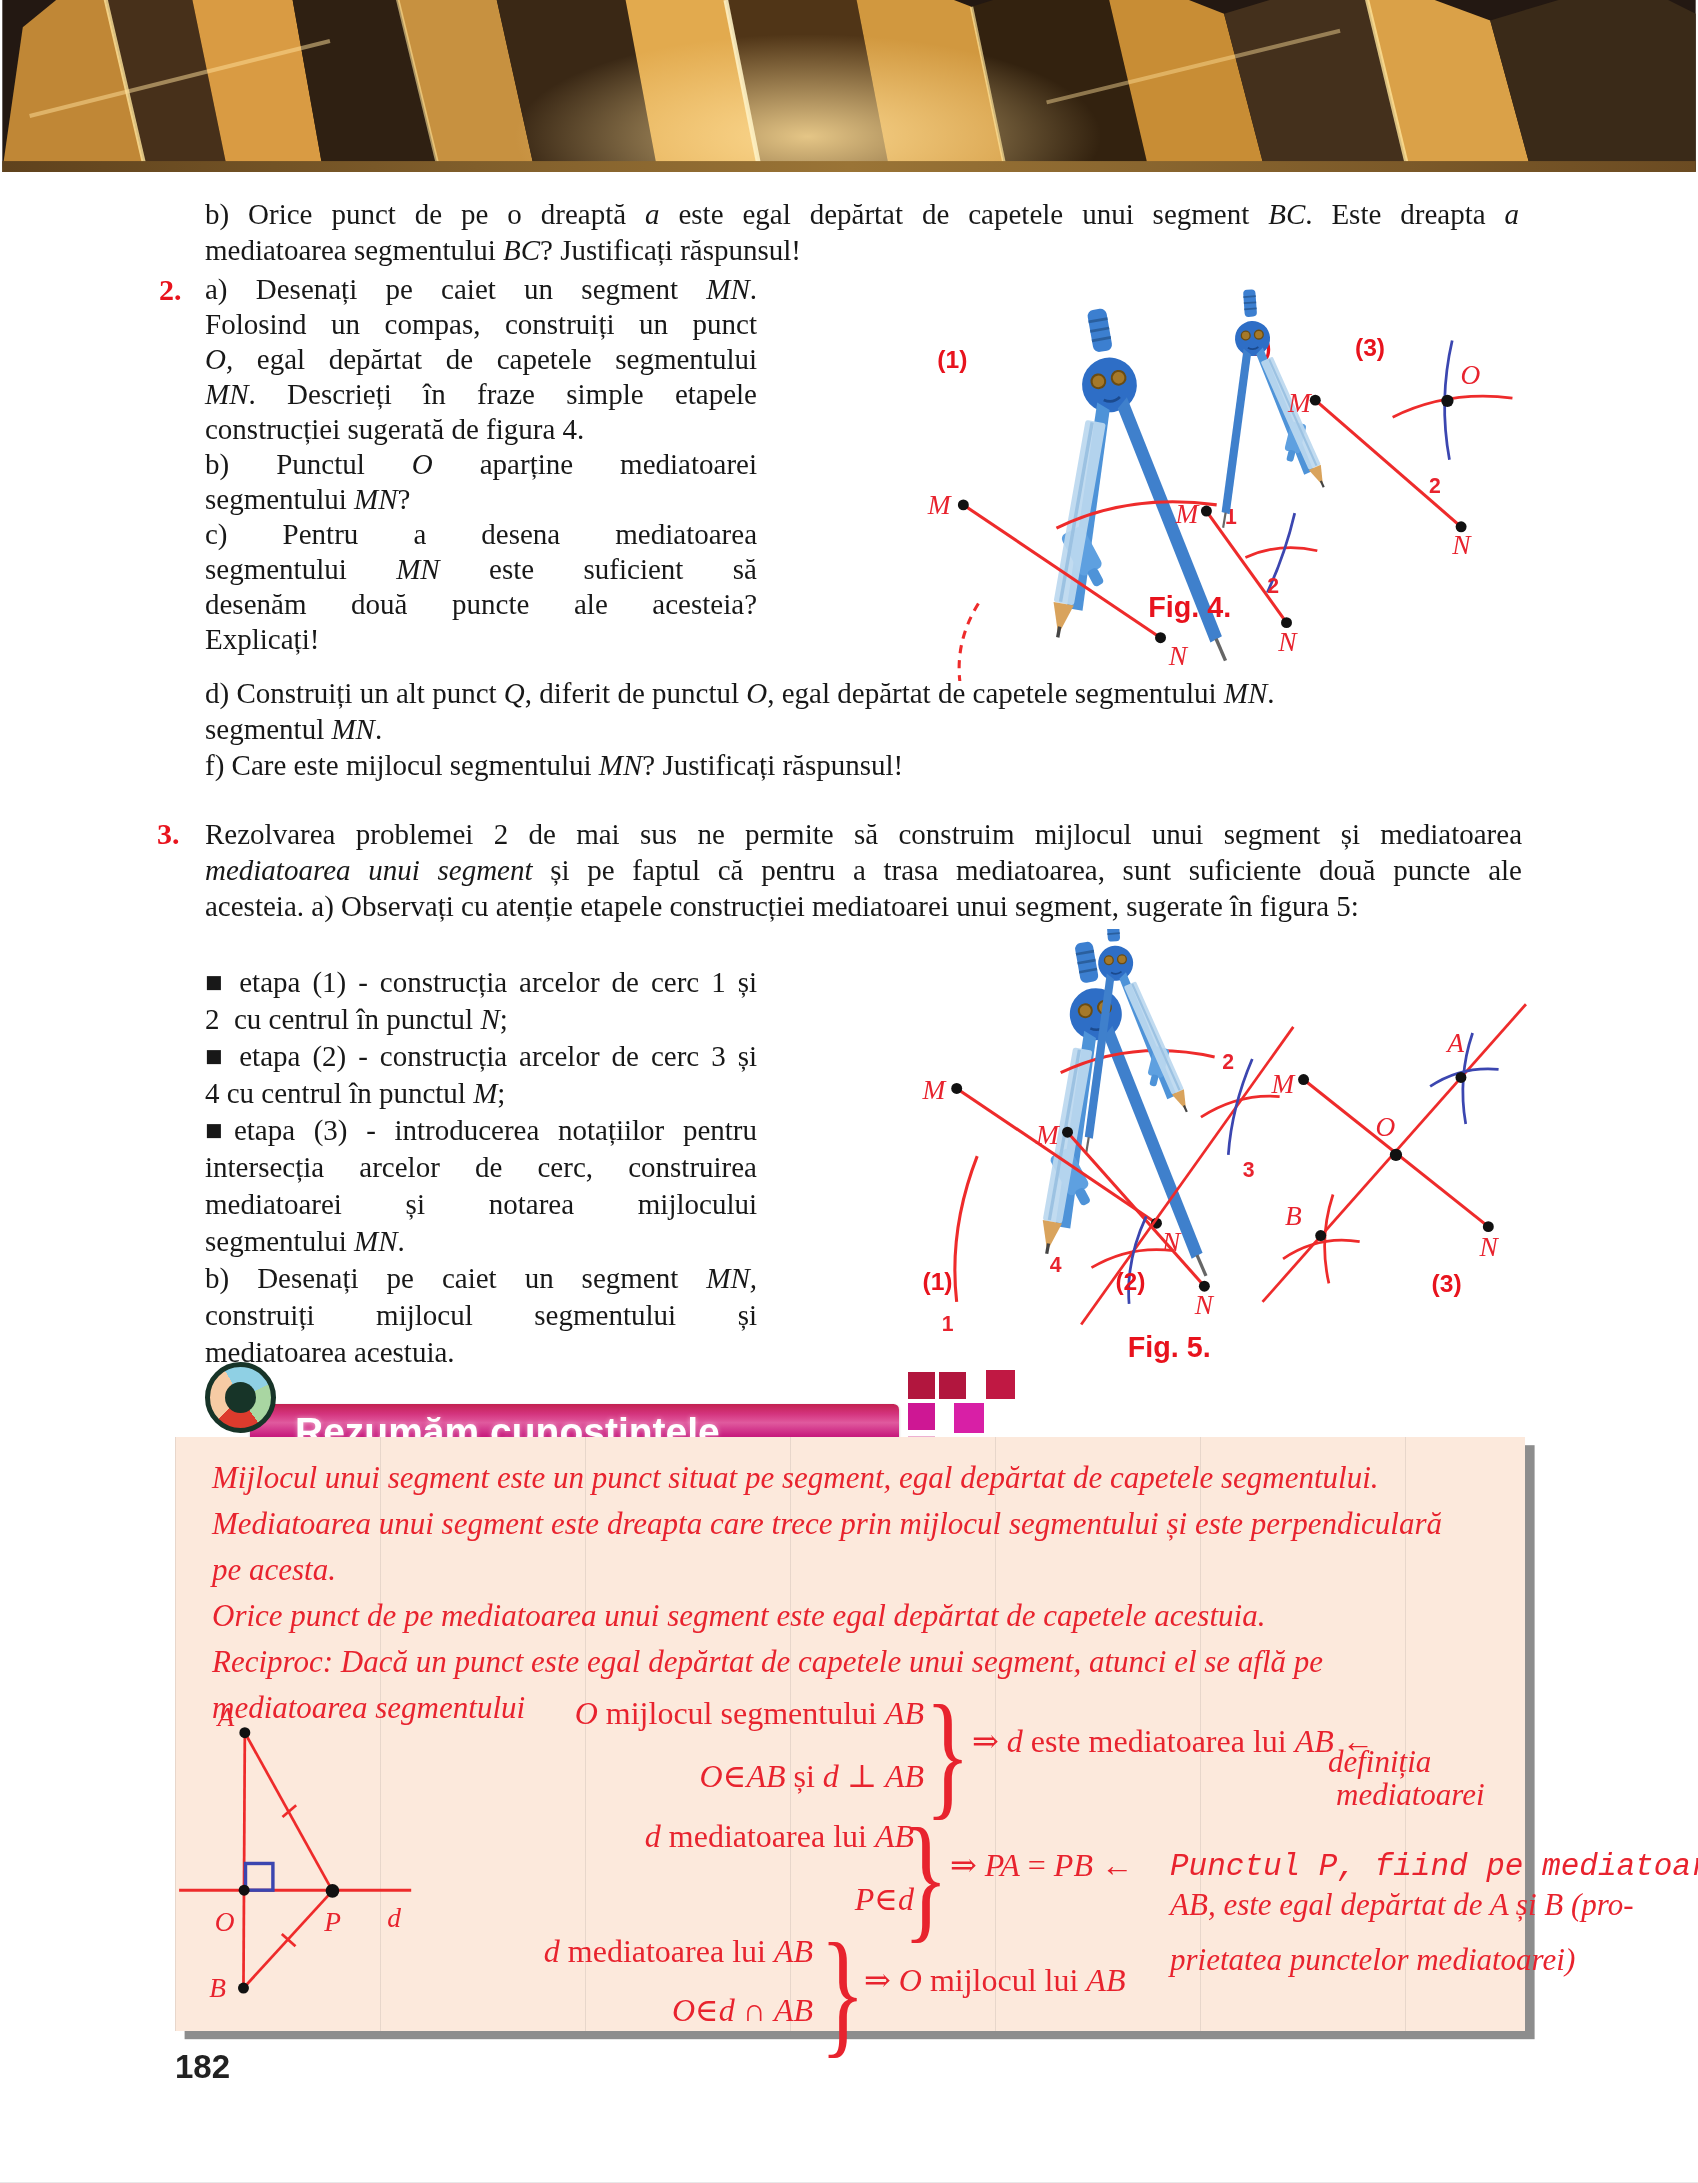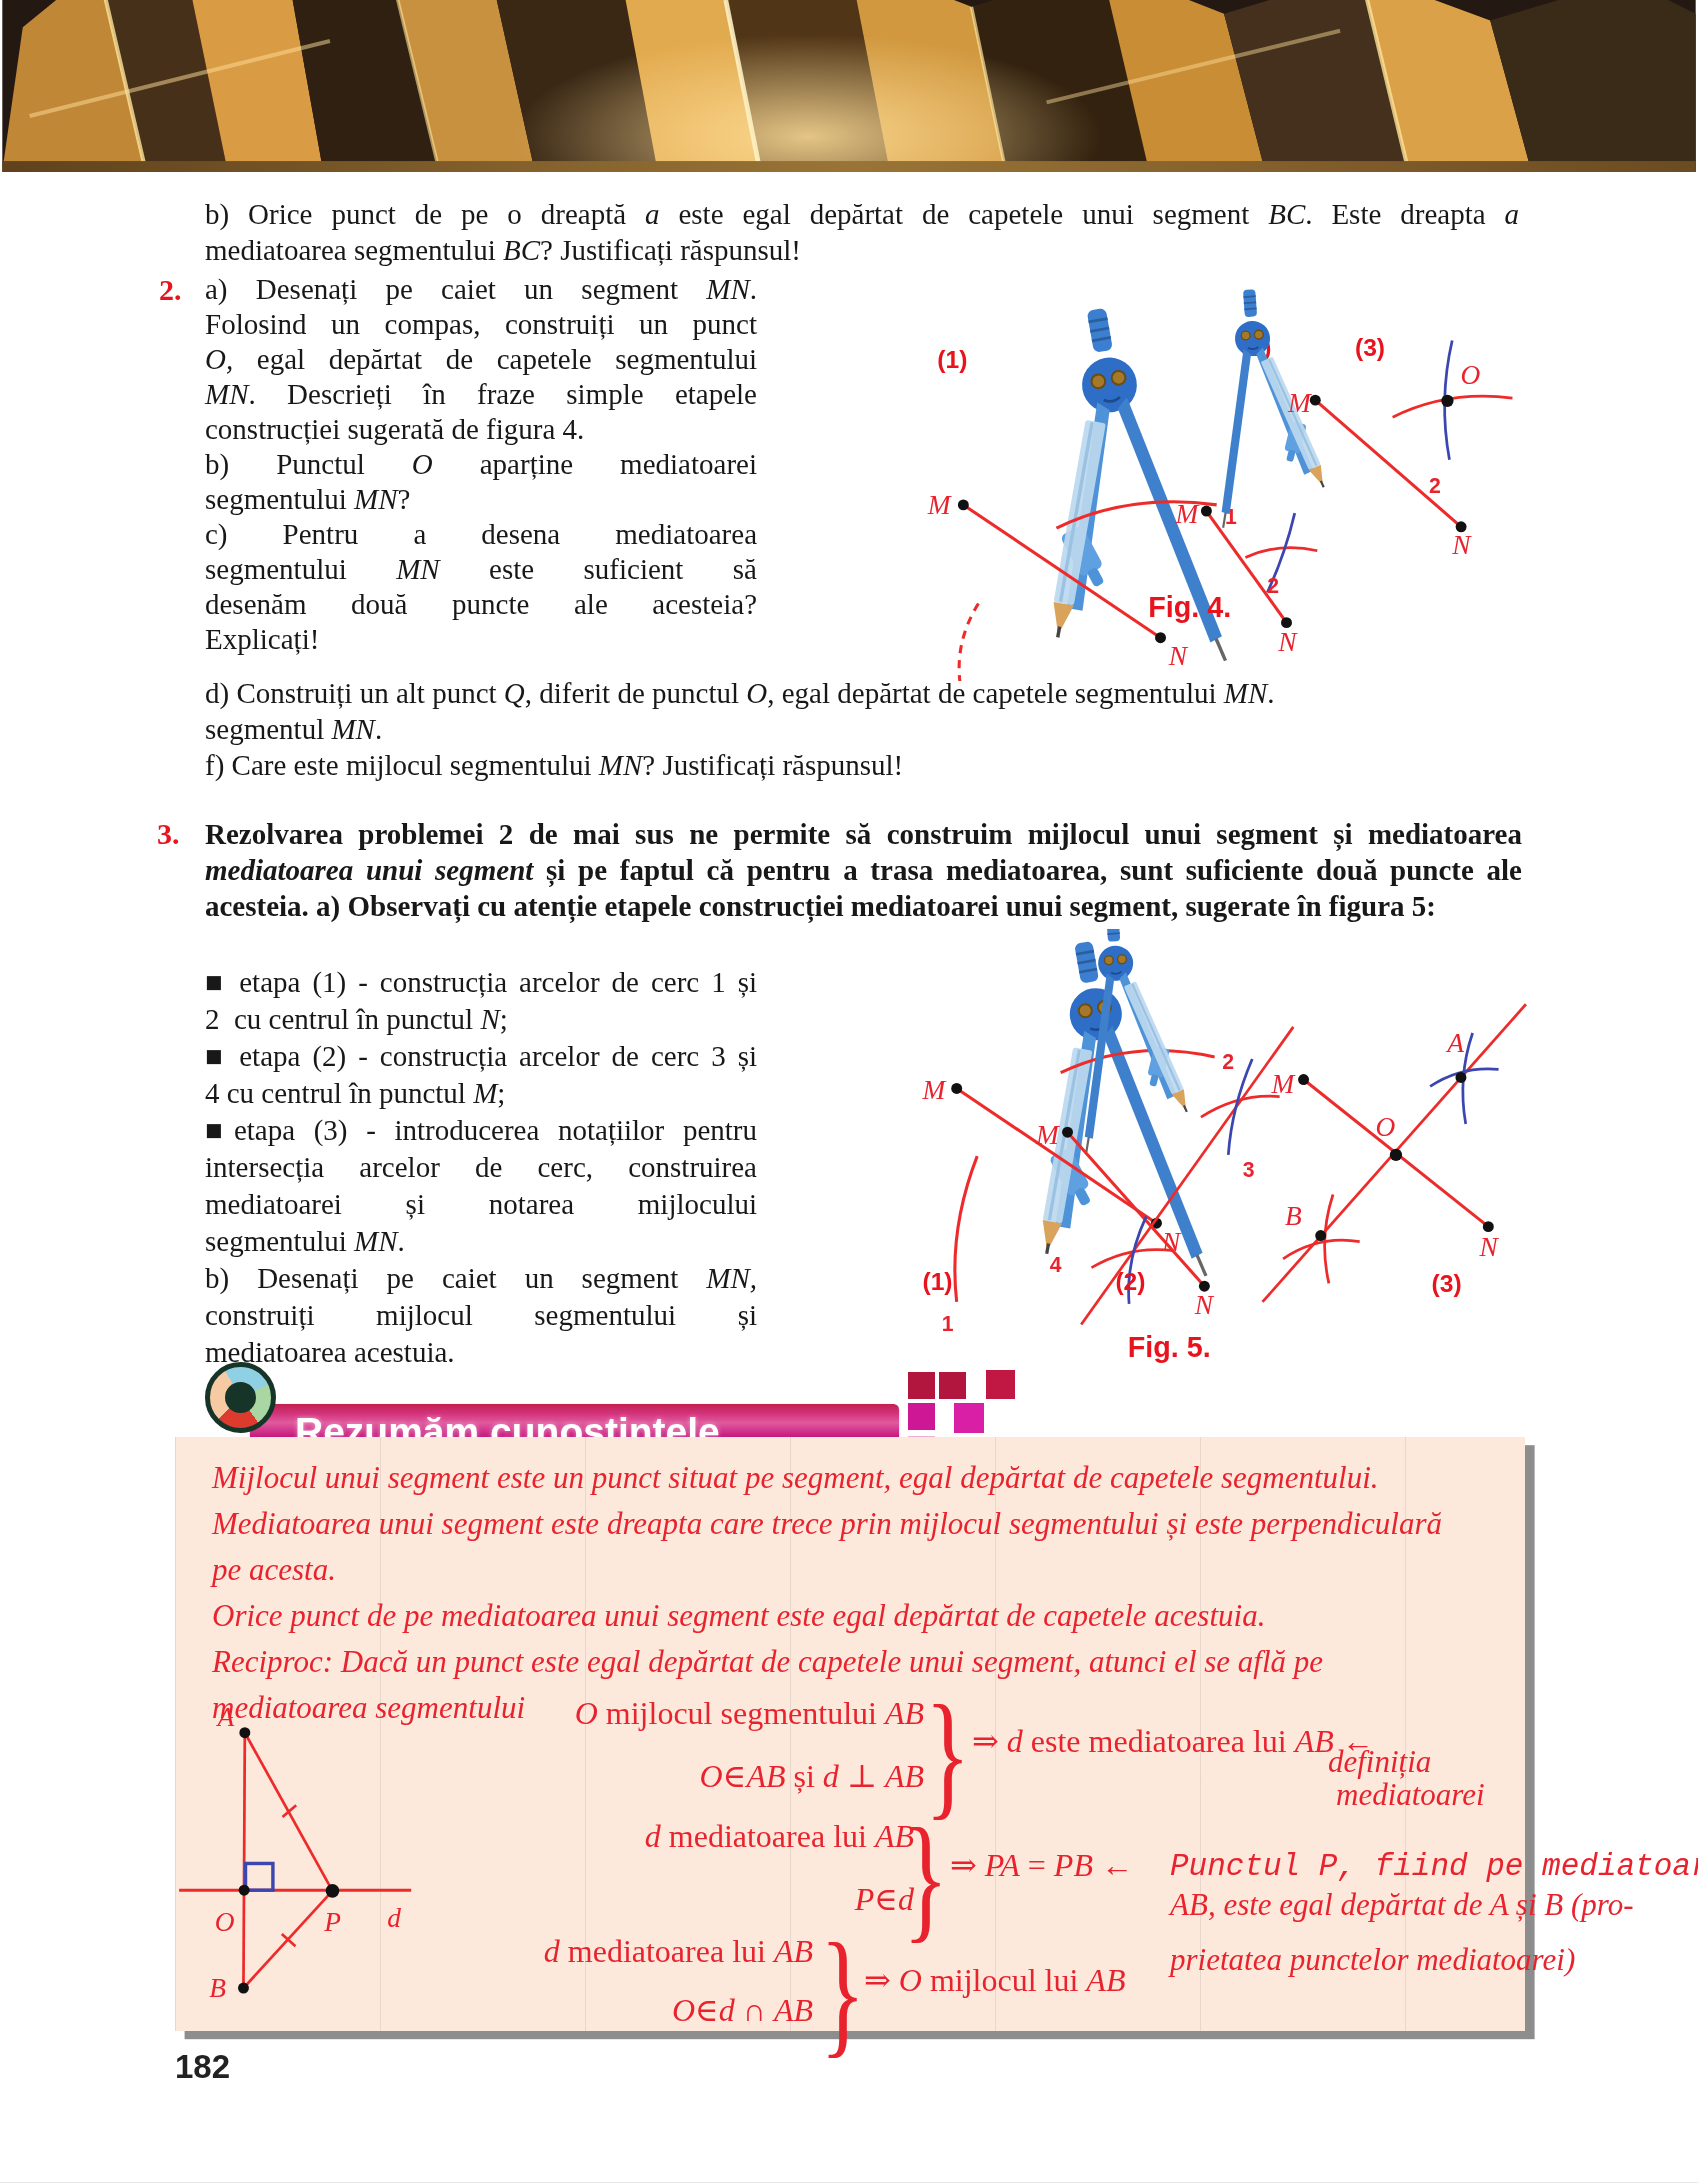--- a/index.html
+++ b/index.html
@@ -108,21 +108,21 @@
       <div class="ln">Explicați!</div>
     </div>
 
   <div class="abs lines wide" style="left:205px;top:675px;width:1314px;">
       <div class="ln">d) Construiți un alt punct <i>Q</i>, diferit de punctul <i>O</i>, egal depărtat de capetele segmentului <i>MN</i>.</div>
       <div class="ln">segmentul <i>MN</i>.</div>
       <div class="ln">f) Care este mijlocul segmentului <i>MN</i>? Justificați răspunsul!</div>
     </div>
 
   <div class="abs itemnum" style="left:157px;top:817px;">3.</div>
-  <div class="abs lines wide" style="left:205px;top:816px;width:1317px;font-weight:bold;">
+  <div class="abs lines wide" style="left:205px;top:816px;width:1317px;">
       <div class="ln j">Rezolvarea problemei 2 de mai sus ne permite să construim mijlocul unui segment și mediatoarea</div>
       <div class="ln j"><i>mediatoarea unui segment</i> și pe faptul că pentru a trasa mediatoarea, sunt suficiente două puncte ale</div>
       <div class="ln">acesteia. a) Observați cu atenție etapele construcției mediatoarei unui segment, sugerate în figura 5:</div>
     </div>
 
   <div class="abs lines bullets" style="left:205px;top:964px;width:552px;">
       <div class="ln j">■ etapa (1) - construcția arcelor de cerc 1 și</div>
       <div class="ln">2&nbsp; cu centrul în punctul <i>N</i>;</div>
       <div class="ln j">■ etapa (2) - construcția arcelor de cerc 3 și</div>
       <div class="ln">4 cu centrul în punctul <i>M</i>;</div>

